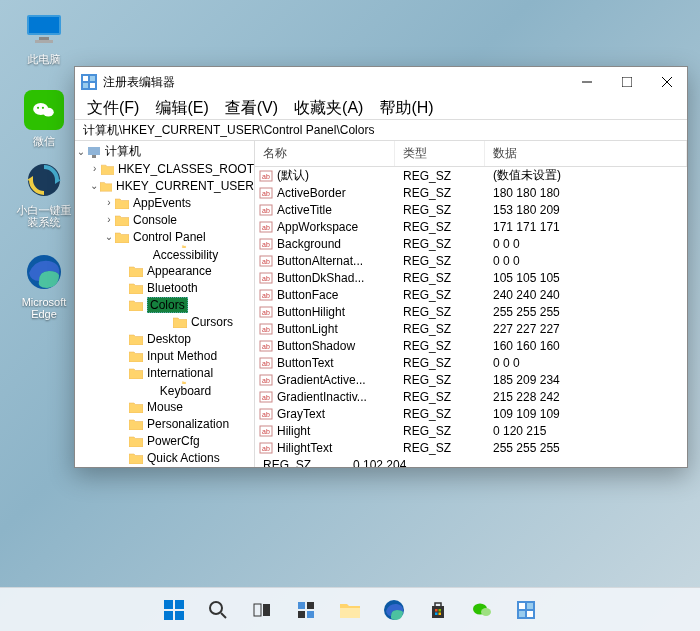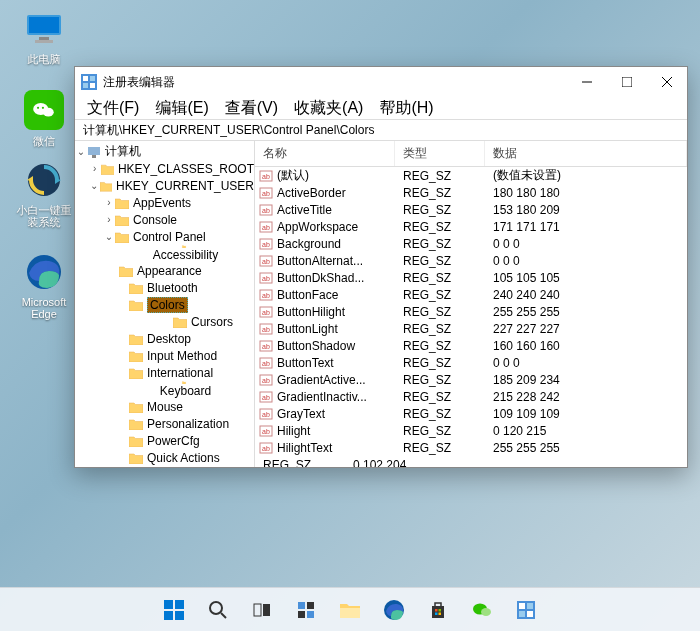--- a/index.html
+++ b/index.html
@@ -26,21 +26,21 @@
 .titlebar .title { font-size: 12px; flex: 1; }
 .win-btn { width: 40px; height: 30px; display: flex; align-items: center; justify-content: center; }
 .menubar { height: 22px; display: flex; gap: 8px; padding: 0 8px; font-size: 16px; align-items: center; }
 .menubar span { padding: 2px 4px; }
 .addressbar { height: 22px; border-top: 1px solid #ddd; border-bottom: 1px solid #ddd; padding: 2px 8px; font-size: 12px; display: flex; align-items: center; }
 .content { flex: 1; display: flex; overflow: hidden; }
 .tree { width: 180px; border-right: 1px solid #ddd; overflow-y: auto; font-size: 12px; padding: 2px 0; }
 .tree-row { display: flex; align-items: center; height: 17px; white-space: nowrap; }
 .tree-row .cv { width: 12px; text-align: center; color: #555; font-size: 10px; }
 .tree-row .fi { width: 14px; height: 12px; margin-right: 4px; }
-.tree-row.sel .lbl { background: #a16207; border: 1px dotted #5aa; padding: 0 2px; }
+.tree-row.sel .lbl { background: #15803d; border: 1px dotted #5aa; padding: 0 2px; }
 .folder-svg { fill: #ffd46c; stroke: #e8b050; stroke-width: .5; }
 .pc-svg { fill: #8fb4d8; }
 .list { flex: 1; overflow: auto; font-size: 12px; }
 .list-head { display: flex; border-bottom: 1px solid #ddd; position: sticky; top: 0; background: #fff; }
 .list-head div { padding: 4px 8px; color: #444; border-right: 1px solid #eee; }
 .c-name { width: 140px; } .c-type { width: 90px; } .c-data { flex: 1; }
 .list-row { display: flex; height: 17px; align-items: center; }
 .list-row .c-name { display: flex; align-items: center; gap: 4px; padding-left: 4px; }
 .list-row .c-type, .list-row .c-data { padding-left: 8px; }
 .val-ico { width: 14px; height: 14px; flex-shrink: 0; }
@@ -180,21 +180,21 @@
           </svg>
           <span class="lbl">Control Panel</span>
         </div>
         <div class="tree-row" style="padding-left: 42px; flex-direction: column;">
           <span class="cv"></span>
           <svg class="fi" viewBox="0 0 14 12">
             <path class="folder-svg" d="M0 2 h5 l1.5 1.5 H14 V12 H0 z"></path>
           </svg>
           <span class="lbl">Accessibility</span>
         </div>
-        <div class="tree-row" style="padding-left: 32px;">
+        <div class="tree-row" style="padding-left: 42px;">
           <span class="cv"></span>
           <svg class="fi" viewBox="0 0 14 12">
             <path class="folder-svg" d="M0 2 h5 l1.5 1.5 H14 V12 H0 z"></path>
           </svg>
           <span class="lbl">Appearance</span>
         </div>
         <div class="tree-row" style="padding-left: 42px;">
           <span class="cv"></span>
           <svg class="fi" viewBox="0 0 14 12">
             <path class="folder-svg" d="M0 2 h5 l1.5 1.5 H14 V12 H0 z"></path>

